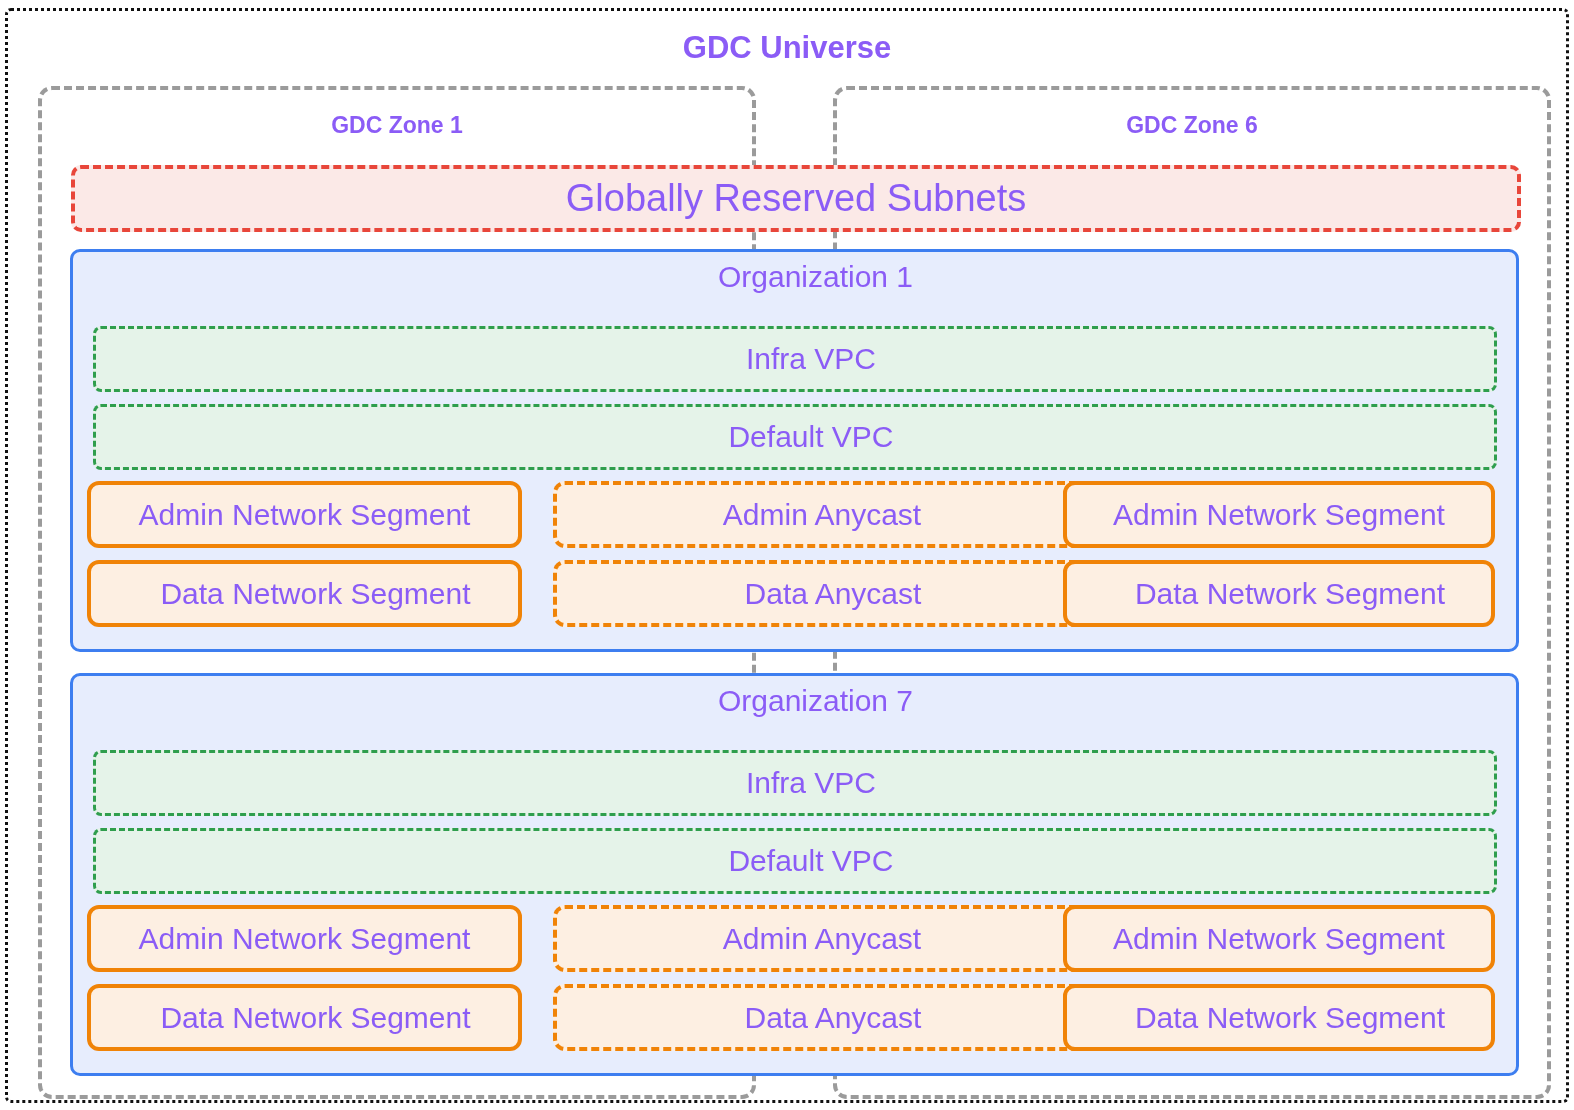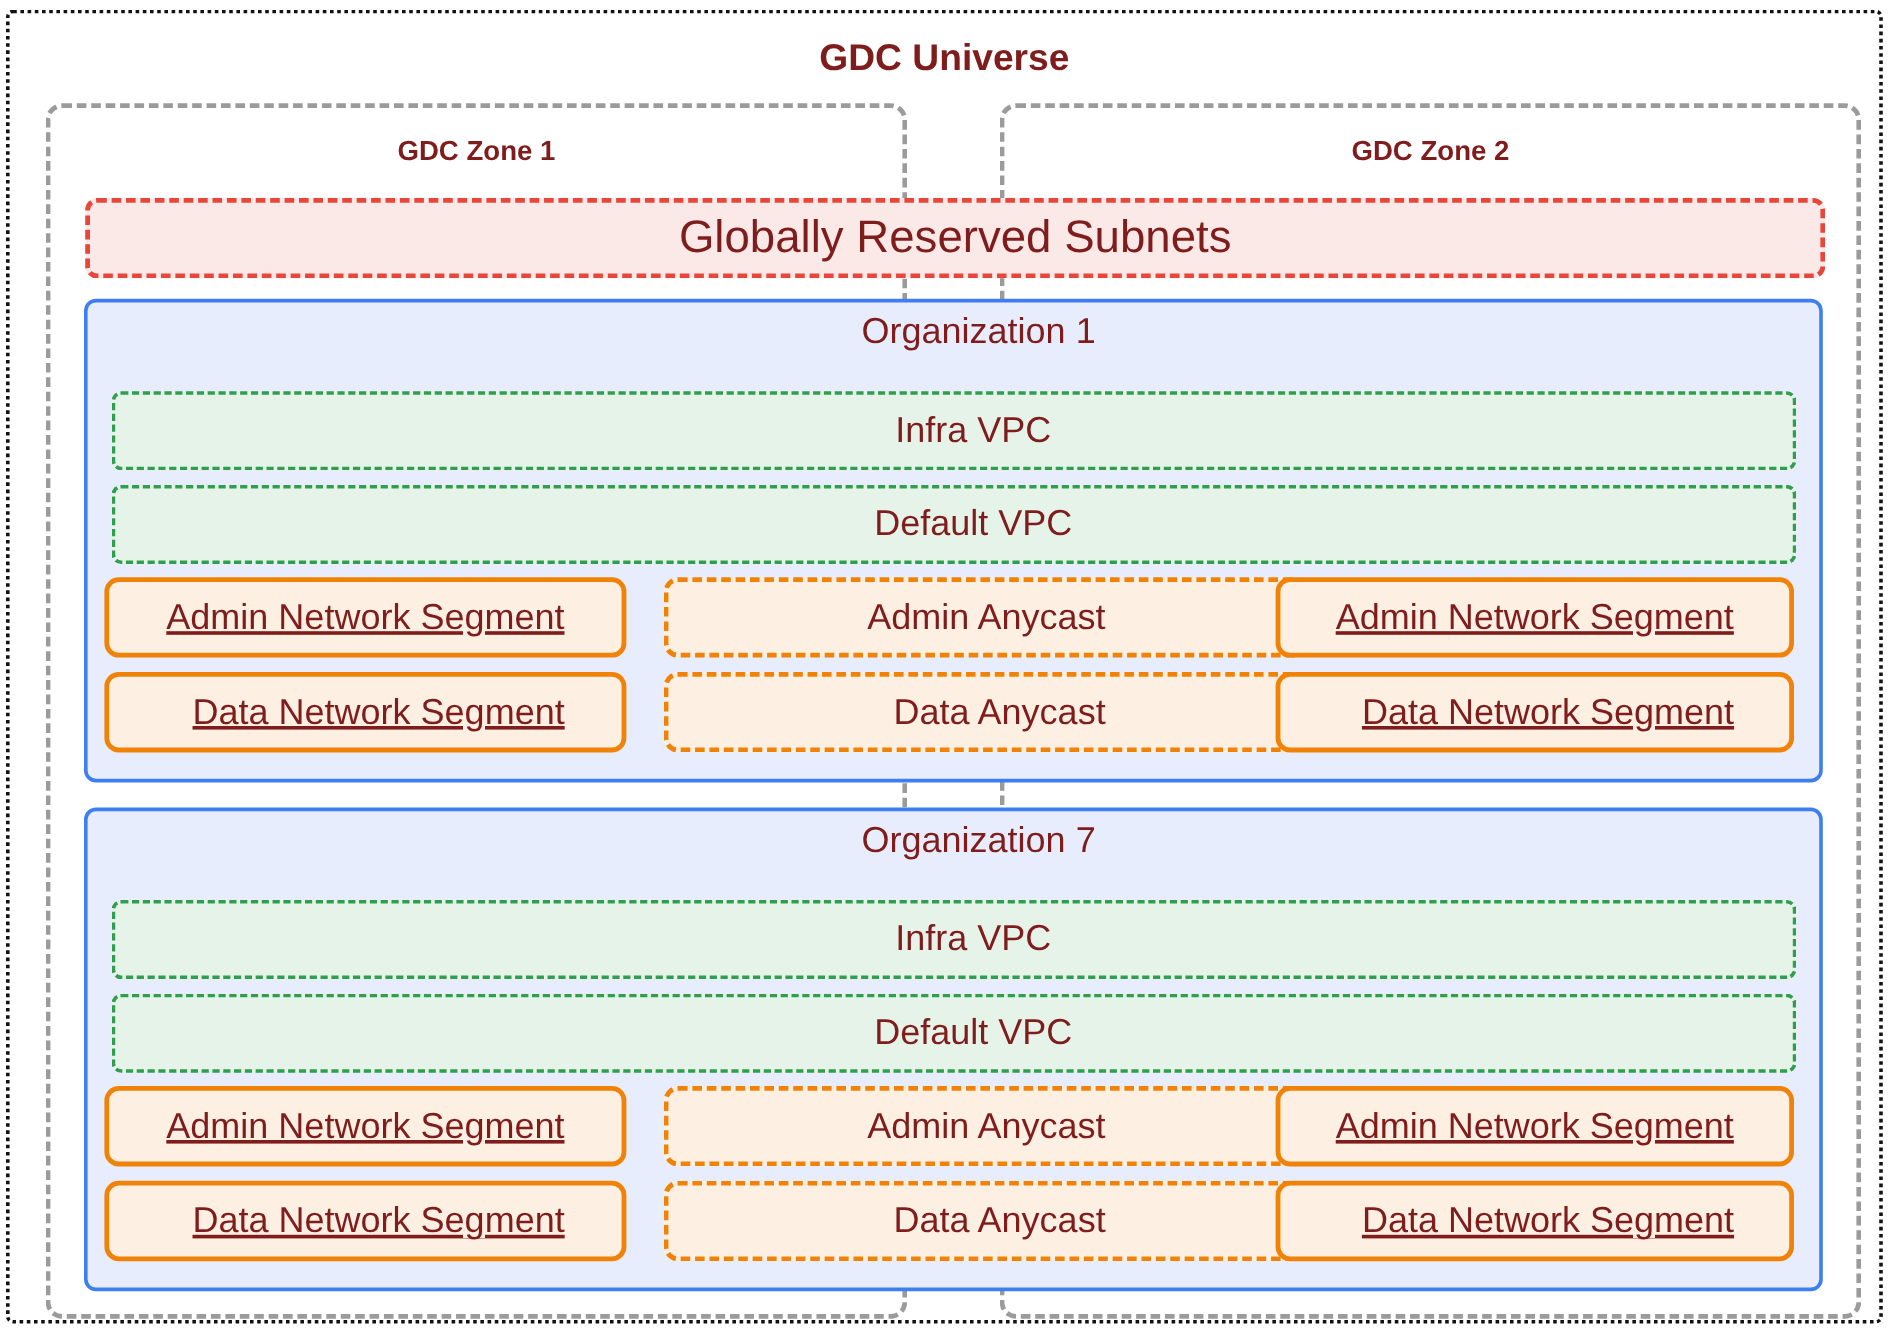--- a/index.html
+++ b/index.html
@@ -2,21 +2,21 @@
 <html><head>
 <meta charset="utf-8">
 <style>
   html, body { margin: 0; padding: 0; background: #ffffff; }
   #canvas {
     position: relative;
     width: 1574px;
     height: 1110px;
     background: #ffffff;
     font-family: "Liberation Sans", "DejaVu Sans", sans-serif;
-    color: #7f1d1d;
+    color: #8b5cf6;
   }
   .abs { position: absolute; box-sizing: border-box; }
   .center-text { display: flex; align-items: center; justify-content: center; text-align: center; }
 
   
   .universe {
     left: 5px; top: 8px; width: 1564px; height: 1095px;
     border: 3px dotted #111111;
     border-radius: 6px;
     background: #ffffff;
@@ -75,41 +75,41 @@
   .vpc-infra   { top: 74px; }
   .vpc-default { top: 152px; }
 
   
   .seg {
     height: 67px;
     background: #fdefe2;
     border-radius: 12px;
     font-size: 30px;
   }
-  .seg-solid  { border: 4px solid #f08307; text-decoration: underline; }
+  .seg-solid  { border: 4px solid #f08307; }
   .seg-dashed { border: 4px dashed #f08307; }
   .row1 { top: 229px; }
   .row2 { top: 308px; padding-left: 22px; }
   .seg-left   { left: 14px;  width: 435px; }
   .seg-center { left: 480px; width: 538px; text-align: center; }
   .seg-right  { left: 990px; width: 432px; }
 </style>
 </head>
 <body>
 
 <div id="canvas">
 
   <div class="abs universe">
     <div class="abs universe-title center-text">GDC Universe</div>
 
     <div class="abs zone zone1">
       <div class="abs zone-title center-text">GDC Zone 1</div>
     </div>
     <div class="abs zone zone2">
-      <div class="abs zone-title center-text">GDC Zone 2</div>
+      <div class="abs zone-title center-text">GDC Zone 6</div>
     </div>
 
     <div class="abs reserved center-text">Globally Reserved Subnets</div>
 
     <div class="abs org org1">
       <div class="abs org-title center-text">Organization 1</div>
       <div class="abs vpc vpc-infra center-text">Infra VPC</div>
       <div class="abs vpc vpc-default center-text">Default VPC</div>
 
       <div class="abs seg seg-solid row1 seg-left center-text">Admin Network Segment</div>

